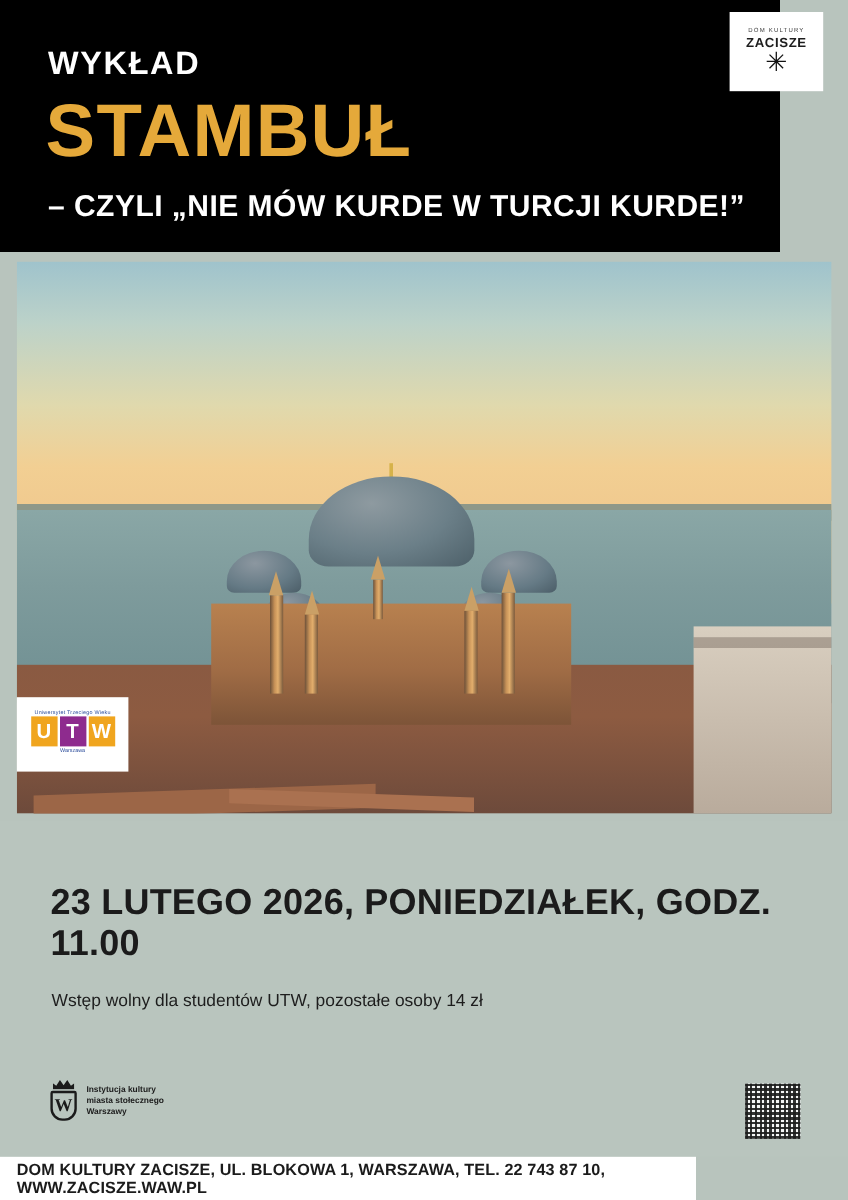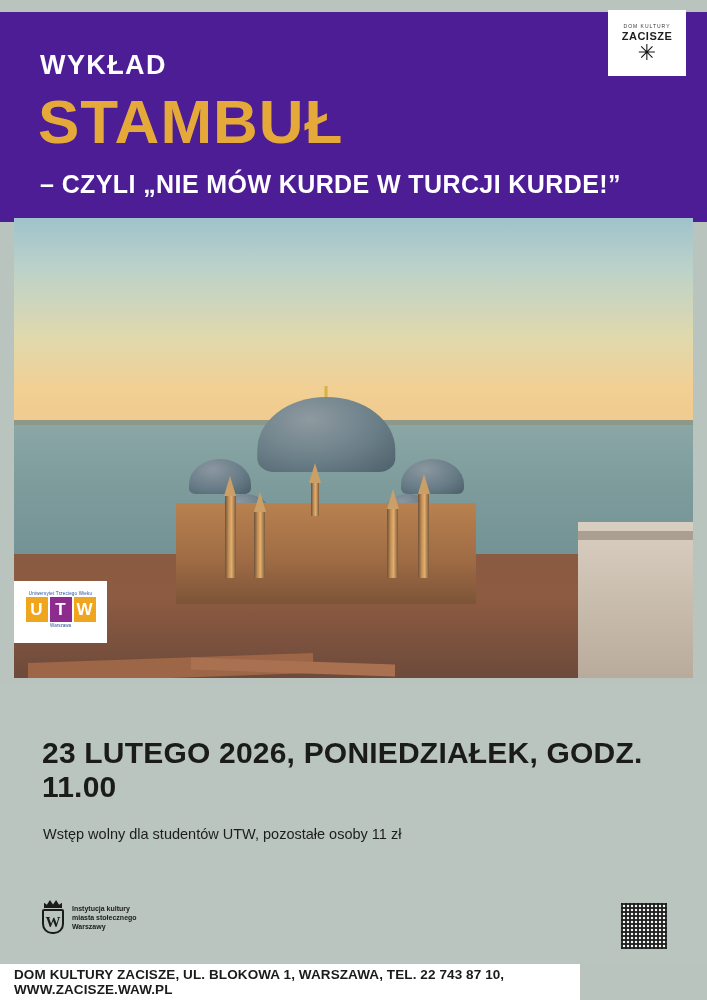--- a/index.html
+++ b/index.html
@@ -18,24 +18,23 @@
     width: 707px;
     height: 1000px;
     background: #b8c4bd;
     overflow: hidden;
   }
 
   
   .header {
     position: absolute;
     left: 0; top: 0;
-    width: 707px;
+    width: 650px;
     height: 210px;
-    background: #4c1d95;
-    margin-top: 12px;
+    background: #000000;
   }
   .kicker {
     position: absolute;
     left: 40px;
     top: 38px;
     font-size: 27px;
     font-weight: bold;
     letter-spacing: 1.4px;
     color: #ffffff;
   }
@@ -428,21 +427,21 @@
         <span class="utw-u">U</span>
         <span class="utw-t">T</span>
         <span class="utw-w">W</span>
       </div>
       <div class="utw-bottom">Warszawa</div>
     </div>
   </div>
 
   <div class="info">
     <div class="date-line">23 LUTEGO 2026, PONIEDZIAŁEK, GODZ. 11.00</div>
-    <div class="price">Wstęp wolny dla studentów UTW, pozostałe osoby 11 zł</div>
+    <div class="price">Wstęp wolny dla studentów UTW, pozostałe osoby 14 zł</div>
   </div>
 
   <div class="wwa-logo">
     <div class="wwa-crest">
       <div class="crown"></div>
       <div class="shield">W</div>
     </div>
     <div class="wwa-text">
       <div>Instytucja kultury</div>
       <div>miasta stołecznego</div>

